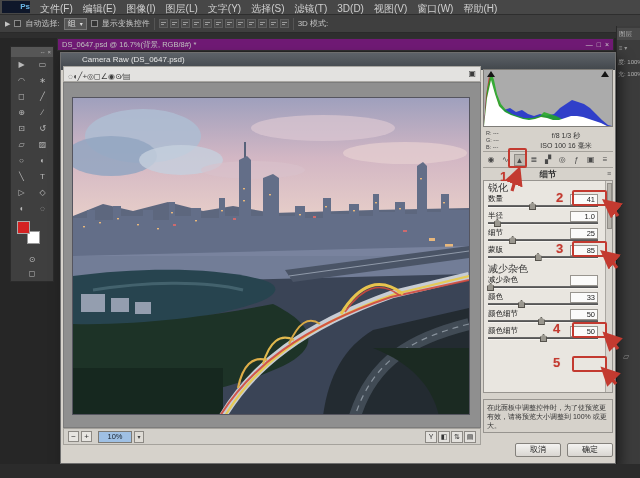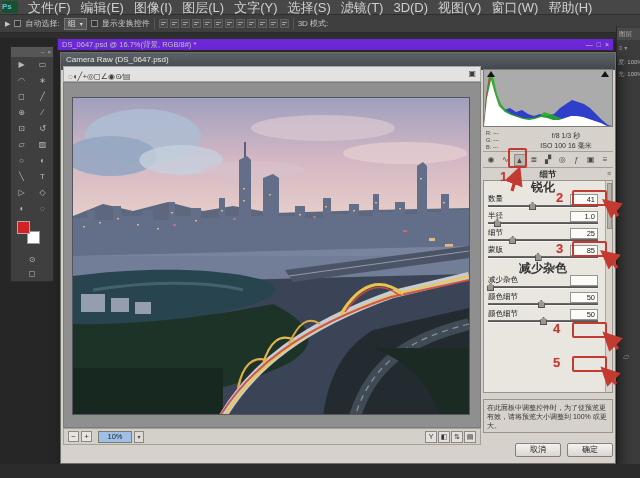--- a/index.html
+++ b/index.html
@@ -2,22 +2,22 @@
 <html><head>
 <meta charset="utf-8">
 <style>
   * { box-sizing: border-box; margin: 0; padding: 0; }
   html,body { width:640px; height:478px; }
   body { font-family:"Liberation Sans","DejaVu Sans",sans-serif; background:#262626; position:relative; overflow:hidden; }
   .abs { position:absolute; }
 
   
   .menubar { left:0; top:0; width:640px; height:15px; background:#474747; border-bottom:1px solid #2e2e2e; display:flex; align-items:center; gap:1px; padding-left:2px; }
-  .ps-logo { width:16px; height:12px; background:#14532d; color:#6cb9e8; font-size:8px; font-weight:bold; text-align:left; line-height:12px; margin-right:4px; }
-  .menu-item { color:#cfcfcf; font-size:13px; padding:0 5px; line-height:15px; white-space:nowrap; }
+  .ps-logo { width:28px; height:12px; background:#0f172a; color:#6cb9e8; font-size:8px; font-weight:bold; text-align:right; line-height:12px; margin-right:4px; }
+  .menu-item { color:#cfcfcf; font-size:10px; padding:0 5px; line-height:15px; white-space:nowrap; }
   .optionsbar { left:0; top:15px; width:640px; height:18px; background:#3f3f3f; border-bottom:1px solid #2a2a2a; display:flex; align-items:center; gap:4px; padding:0 5px; color:#c4c4c4; font-size:8px; }
   .cb { width:7px; height:7px; border:1px solid #8a8a8a; background:#343434; display:inline-block; flex:none; }
   .drop { background:#555; border:1px solid #777; color:#ddd; height:12px; line-height:10px; padding:0 3px; font-size:8px; display:flex; align-items:center; gap:4px; }
   .vsep { width:1px; height:12px; background:#2c2c2c; border-right:1px solid #555; }
   .oicon { width:9px; height:9px; border:1px solid #5d5d5d; background:#4a4a4a; position:relative; flex:none; }
   .oicon::before { content:""; position:absolute; left:1px; top:2px; width:5px; height:1px; background:#9a9a9a; }
   .oicon::after { content:""; position:absolute; left:1px; bottom:2px; width:3px; height:1px; background:#9a9a9a; }
   .gapbar { left:0; top:33px; width:640px; height:5px; background:#2e2e2e; }
   .bottomstrip { left:0; top:464px; width:640px; height:14px; background:#2b2b2b; }
 
@@ -25,35 +25,35 @@
   .toolbox { left:10px; top:46px; width:44px; background:#3f3f3f; border:1px solid #2b2b2b; }
   .tb-head { height:10px; background:#565656; color:#b5b5b5; font-size:6px; text-align:right; padding-right:2px; line-height:10px; }
   .tb-grid { display:grid; grid-template-columns:1fr 1fr; }
   .tool { height:16px; color:#b9b9b9; font-size:8px; text-align:center; line-height:16px; }
   .swatches { position:relative; height:36px; }
   .sw-bg { position:absolute; left:16px; top:14px; width:13px; height:13px; background:#fff; border:1px solid #999; }
   .sw-fg { position:absolute; left:6px; top:4px; width:13px; height:13px; background:#d42222; border:1px solid #aaa; }
   .tool-wide { height:14px; color:#b9b9b9; font-size:8px; text-align:center; line-height:14px; }
 
   
-  .docbar { left:57px; top:38px; width:557px; height:13px; background:#6d28d9; border:1px solid #303030; color:#c2c2c2; font-size:7.5px; line-height:11px; padding:0 4px; display:flex; }
+  .docbar { left:57px; top:38px; width:557px; height:13px; background:#701a75; border:1px solid #303030; color:#c2c2c2; font-size:7.5px; line-height:11px; padding:0 4px; display:flex; }
   .docbar .title { flex:1; overflow:hidden; white-space:nowrap; }
   .winctl { color:#cfcfcf; font-size:7px; margin-left:4px; }
 
   
   .rightstrip { left:616px; top:26px; width:24px; height:438px; background:#3c3c3c; border-left:1px solid #2a2a2a; color:#b5b5b5; }
   .rs-tab { position:absolute; left:0; top:2px; width:24px; height:12px; background:#4a4a4a; font-size:6.5px; line-height:12px; padding-left:2px; overflow:hidden; white-space:nowrap; }
   .rs-ico { position:absolute; left:2px; top:18px; font-size:6px; color:#999; }
   .rs-line1 { position:absolute; left:1px; top:32px; font-size:6px; white-space:nowrap; overflow:hidden; width:23px; }
   .rs-line2 { position:absolute; left:1px; top:44px; font-size:6px; white-space:nowrap; overflow:hidden; width:23px; }
   .rs-folder { position:absolute; left:6px; top:326px; font-size:8px; color:#9a9a9a; }
 
   
   .acr { left:60px; top:52px; width:556px; height:412px; background:#d6d2cb; border:1px solid #6e6e6e; box-shadow:5px 6px 12px rgba(0,0,0,.5); }
-  .acr-title { left:0; top:0; width:554px; height:17px; background:linear-gradient(#5d6268,#42474c); color:#e6e6e6; font-size:8px; line-height:13px; padding-left:5px; }
+  .acr-title { left:0; top:0; width:554px; height:17px; background:linear-gradient(#5d6268,#42474c); color:#e6e6e6; font-size:8px; line-height:13px; padding-left:21px; }
   .acr-toolbar { left:2px; top:13px; width:418px; height:16px; background:#e3e2e0; border:1px solid #a9a7a2; display:flex; align-items:center; gap:5px; padding:0 4px; color:#3c3c3c; }
   .acr-tool { font-size:8px; line-height:14px; }
   .acr-toolbar .spacer { flex:1; }
   .acr-canvas { left:2px; top:29px; width:418px; height:346px; background:#8f8f8f; border:1px solid #7c7c7c; }
   .acr-img { left:8px; top:14px; width:398px; height:318px; border:1px solid #55555f; background:#3a4456; overflow:hidden; }
   .acr-img svg { display:block; }
   .acr-zoombar { left:2px; top:375px; width:418px; height:17px; background:#d3d0ca; border:1px solid #a5a29c; display:flex; align-items:center; gap:2px; padding:0 4px; }
   .zbtn { width:11px; height:11px; border:1px solid #8c8984; background:#e7e5e1; font-size:8px; line-height:9px; text-align:center; color:#333; }
   .zsel { width:34px; height:12px; background:#9fc0e4; border:1px solid #7d7b76; color:#18222e; font-size:7.5px; line-height:10px; text-align:center; margin-left:4px; }
   .zarr { width:10px; height:12px; border:1px solid #8c8984; background:#dedbd5; font-size:6px; line-height:10px; text-align:center; color:#444; }
@@ -68,21 +68,21 @@
   .rgbcol { position:absolute; left:3px; top:1px; font-size:5.5px; line-height:7px; color:#444; }
   .exifcol { position:absolute; left:38px; top:2px; width:90px; font-size:7px; line-height:10px; text-align:center; color:#333; }
   .acr-tabs { left:422px; top:100px; width:130px; height:15px; border-bottom:1px solid #a3a09a; display:flex; justify-content:space-between; padding:1px 2px; }
   .acr-tab { width:12px; height:12px; font-size:8px; line-height:12px; text-align:center; color:#4a4a4a; }
   .acr-tab.active { background:#bdb9b1; border:1px solid #8f8c86; }
   .acr-ptitle { left:422px; top:115px; width:130px; height:12px; font-size:8.5px; line-height:12px; text-align:center; color:#333; font-weight:bold; }
   .pmenu { position:absolute; right:2px; top:0; font-size:7px; color:#555; font-weight:normal; }
   .acr-sliders { left:422px; top:127px; width:130px; height:213px; border:1px solid #97948f; background:#e9e6e0; padding:2px 14px 2px 4px; }
   .scrollbar { position:absolute; right:0; top:0; bottom:0; width:7px; background:#d8d5cf; border-left:1px solid #aaa7a1; }
   .scroll-thumb { position:absolute; left:1px; top:2px; width:5px; height:46px; background:#b5b2ab; border:1px solid #908d87; }
-  .sec-head { height:9px; font-size:12px; line-height:9px; text-align:center; color:#333; margin-bottom:2px;font-weight:bold; }
+  .sec-head { height:9px; font-size:10px; line-height:9px; color:#333; margin-bottom:2px; }
   .sec-head.noise { margin-top:5px; }
   .srow { position:relative; height:14px; margin-bottom:3px; }
   .srl { position:absolute; left:0; top:0; font-size:7.5px; line-height:10px; color:#222; white-space:nowrap; }
   .srv { position:absolute; right:0; top:0; width:28px; height:11px; border:1px solid #98958f; background:#fbfbfa; font-size:7.5px; line-height:9px; text-align:right; padding-right:2px; color:#222; }
   .strack { position:absolute; left:0; right:0; top:11px; height:3px; background:linear-gradient(#6f6f6f,#4d4d4d); border-bottom:1px solid #f5f3ef; }
   .sthumb { position:absolute; top:-3px; width:7px; height:8px; margin-left:-3px; background:#9a978f; border:1px solid #55524c; clip-path:polygon(50% 0,100% 38%,100% 100%,0 100%,0 38%); }
   .acr-note { left:422px; top:346px; width:130px; height:34px; border:1px solid #97948f; font-size:7px; line-height:9px; color:#333; padding:3px; }
   .acr-btn { height:14px; width:46px; background:linear-gradient(#f4f3f1,#d9d6d1); border:1px solid #84817c; border-radius:2px; font-size:8px; line-height:12px; text-align:center; color:#222; }
   .btn-cancel { left:454px; top:390px; }
   .btn-ok { left:506px; top:390px; }
@@ -362,20 +362,27 @@
 
       <div class="srow">
         <span class="srl">减少杂色</span>
         <span class="srv"></span>
         <span class="strack">
             <span class="sthumb" style="left: 2%;"></span>
           </span>
       </div>
 
 
+      <div class="srow">
+        <span class="srl">颜色</span>
+        <span class="srv">33</span>
+        <span class="strack">
+            <span class="sthumb" style="left: 30%;"></span>
+          </span>
+      </div>
 
       <div class="srow">
         <span class="srl">颜色细节</span>
         <span class="srv">50</span>
         <span class="strack">
             <span class="sthumb" style="left: 48%;"></span>
           </span>
       </div>
 
       <div class="srow">

